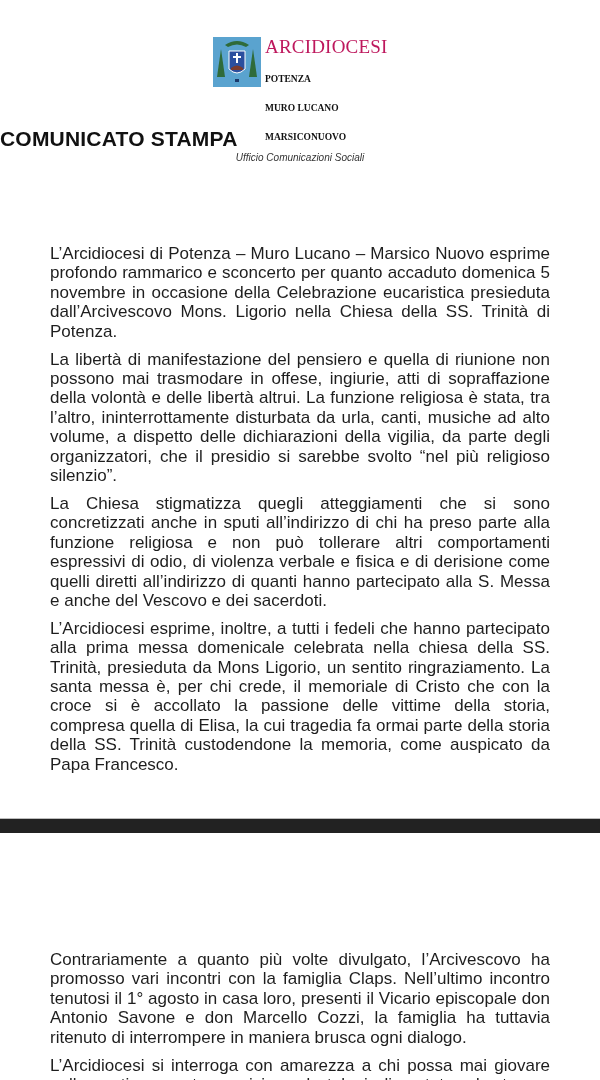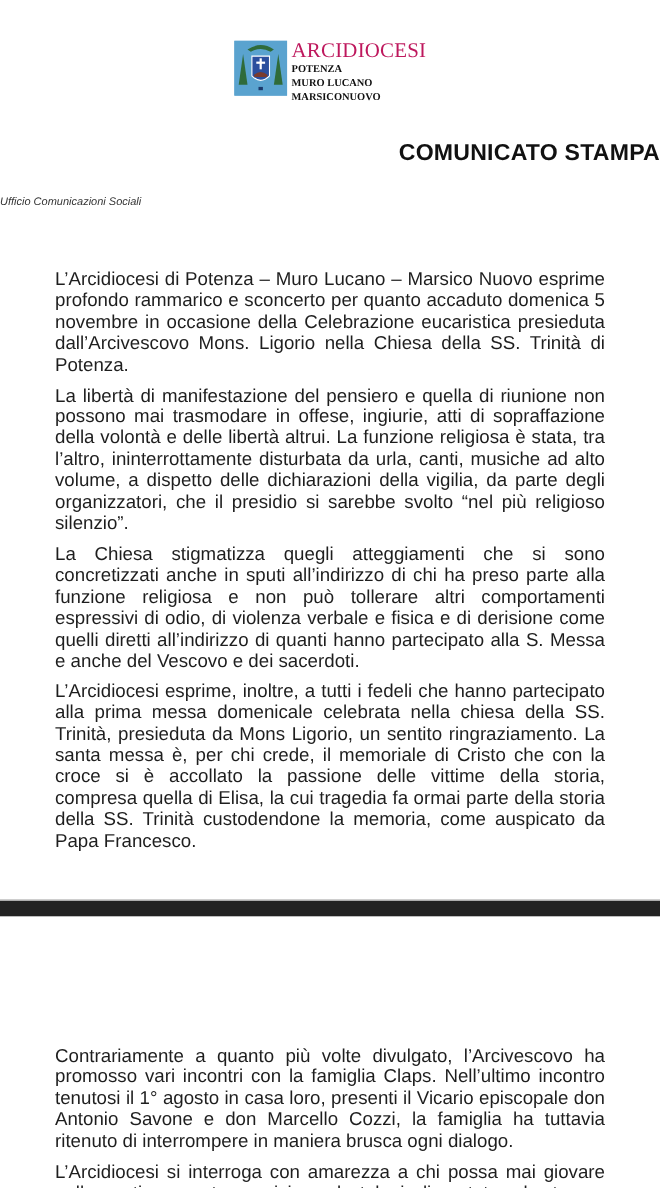--- a/index.html
+++ b/index.html
@@ -21,28 +21,28 @@
   .logo {
     position:absolute; left:213px; top:37px; width:180px; height:50px;
     display:flex; align-items:flex-start;
   }
   .crest {
     width:48px; height:50px; background:#5aa3cf; position:relative; flex:0 0 auto;
   }
   .crest svg { display:block; }
   .logo-text { margin-left:4px; font-family:"Liberation Serif", serif; line-height:1; }
   .logo-title { font-size:19px; font-weight:400; letter-spacing:0.2px; color:#be185d; }
-  .logo-sub { font-size:9.5px; font-weight:700; color:#111; margin-top:2px; line-height:11px; }
+  .logo-sub { font-size:9.5px; font-weight:700; color:#111; margin-top:18px; line-height:11px; }
   .title {
-    position:absolute; top:127px; left:0; width:600px; text-align:right;
+    position:absolute; top:127px; left:0; width:600px; text-align:left;
     font-size:21px; font-weight:700; letter-spacing:0.2px; color:#111;
   }
   .subtitle {
-    position:absolute; top:152px; left:0; width:600px; 
-    font-size:10px; font-style:italic; color:#333;margin-top:26px;
+    position:absolute; top:152px; left:0; width:600px; text-align:center;
+    font-size:10px; font-style:italic; color:#333;
   }
   .date {
     position:absolute; top:182px; left:0; width:600px; text-align:center;
     font-size:10px; font-style:italic; color:#333;
   }
   .body-text {
     position:absolute; left:50px; width:500px;
     font-family:"Liberation Sans", sans-serif;
     font-size:17px; line-height:19.4px; color:#1e1e1e;
     text-align:justify;

